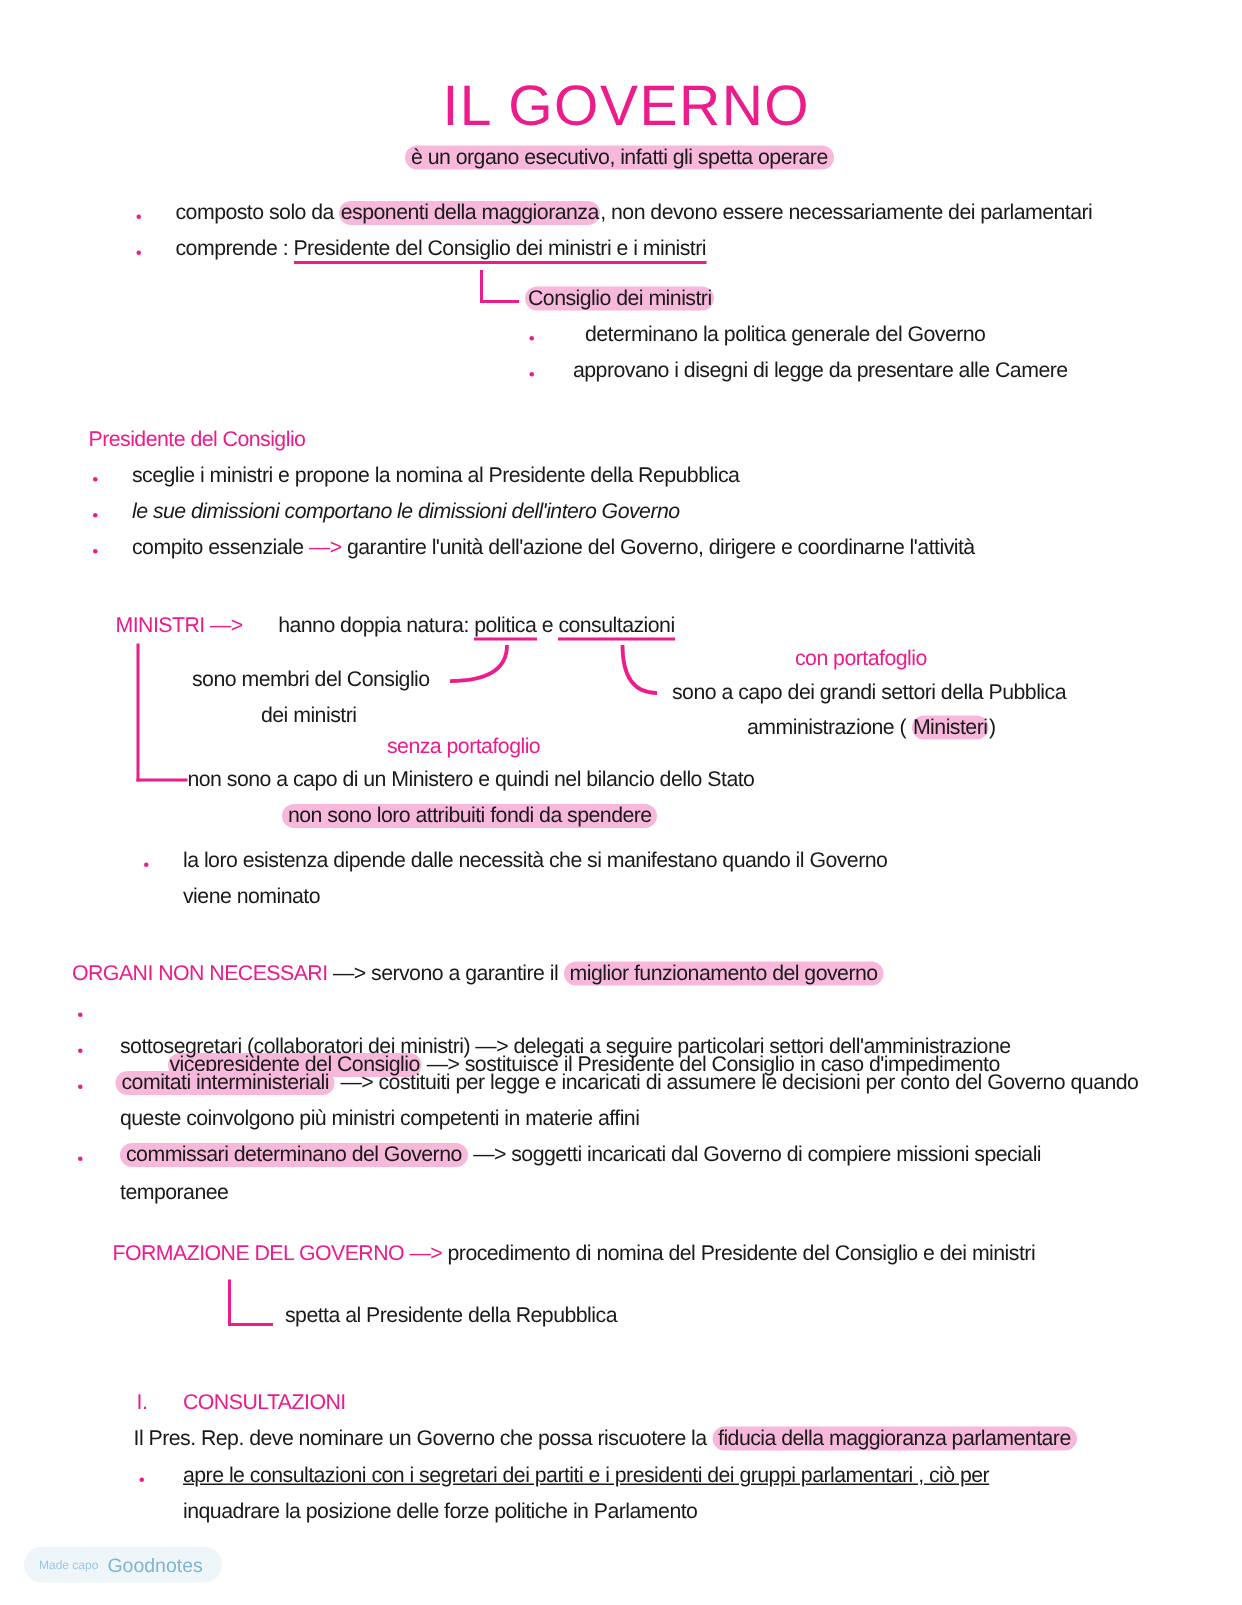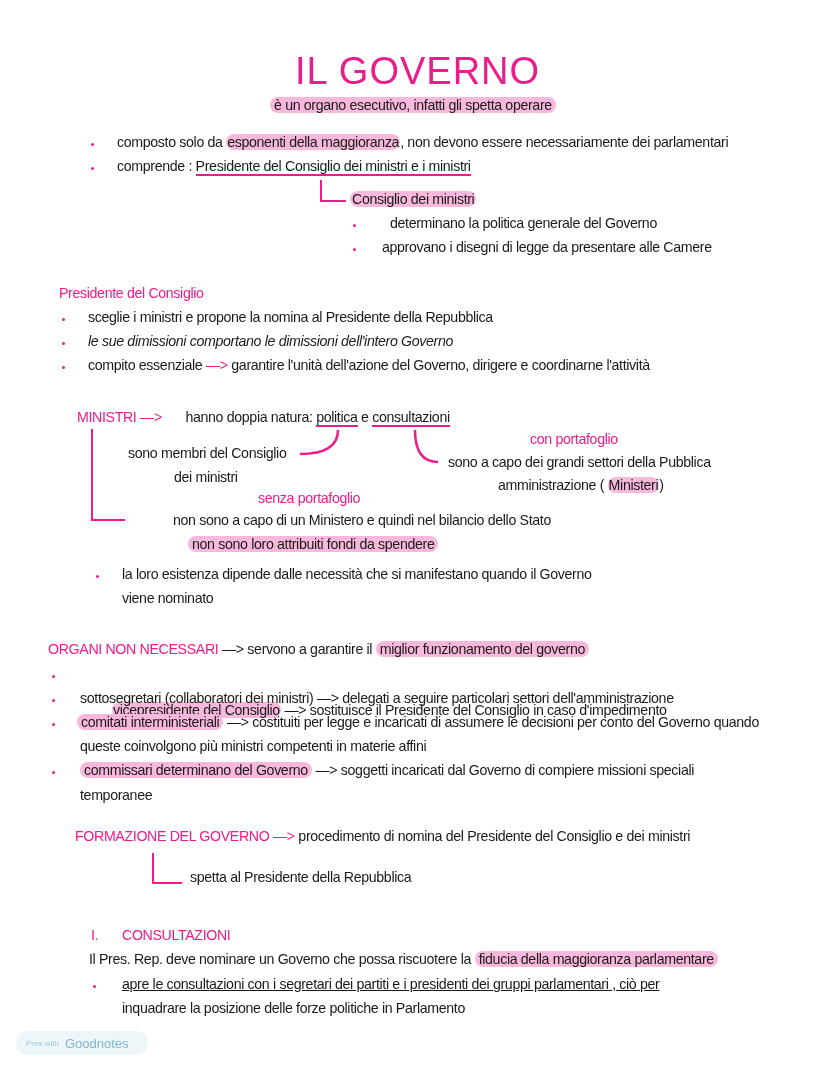--- a/index.html
+++ b/index.html
@@ -65,21 +65,21 @@
 <div class="abs txt" style="left:128px; top:445px;">sono membri del Consiglio</div>
 <div class="abs txt" style="left:174px; top:469px;">dei ministri</div>
 <div class="abs txt pink" style="left:530px; top:431px;">con portafoglio</div>
 <div class="abs txt" style="left:448px; top:454px;">sono a capo dei grandi settori della Pubblica</div>
 <div class="abs txt" style="left:498px; top:477px;">
   <span>amministrazione ( </span><span class="hl" style="padding:0 1px;">Ministeri</span><span>)</span>
 </div>
 <div class="abs txt pink" style="left:258px; top:490px;">senza portafoglio</div>
 <div class="line" style="left:91px; top:429px; width:2px; height:92px;"></div>
 <div class="line" style="left:91px; top:519px; width:34px; height:2px;"></div>
-<div class="abs txt" style="left:125px; top:512px;margin-left:48px;">non sono a capo di un Ministero e quindi nel bilancio dello Stato</div>
+<div class="abs txt" style="left:125px; top:512px;">non sono a capo di un Ministero e quindi nel bilancio dello Stato</div>
 <div class="abs txt" style="left:188px; top:536px;">
   <span class="hl">non sono loro attribuiti fondi da spendere</span>
 </div>
 <span class="bullet" style="left:96px; top:575px;"></span>
 <div class="abs txt" style="left:122px; top:566px;">la loro esistenza dipende dalle necessità che si manifestano quando il Governo</div>
 <div class="abs txt" style="left:122px; top:590px;">viene nominato</div>
 
 <div class="abs txt" style="left:48px; top:641px;">
   <span class="pink">ORGANI NON NECESSARI</span>
   <span>—&gt;</span><span> servono a garantire il </span><span class="hl">miglior funzionamento del governo</span>
@@ -112,15 +112,15 @@
 <div class="abs txt pink" style="left:91px; top:927px;">I.</div>
 <div class="abs txt pink" style="left:122px; top:927px;">CONSULTAZIONI</div>
 <div class="abs txt" style="left:89px; top:951px;">
   <span>Il Pres. Rep. deve nominare un Governo che possa riscuotere la </span><span class="hl">fiducia della maggioranza parlamentare</span>
 </div>
 <span class="bullet" style="left:93px; top:985px;"></span>
 <div class="abs txt" style="left:122px; top:976px;text-decoration:underline;">apre le consultazioni con i segretari dei partiti e i presidenti dei gruppi parlamentari , ciò per</div>
 <div class="abs txt" style="left:122px; top:1000px;">inquadrare la posizione delle forze politiche in Parlamento</div>
 
 <div class="badge">
-  <span class="small">Pres with</span>
+  <span class="small">Made capo</span>
   <span class="big">Goodnotes</span>
 </div>
 
 </body></html>

